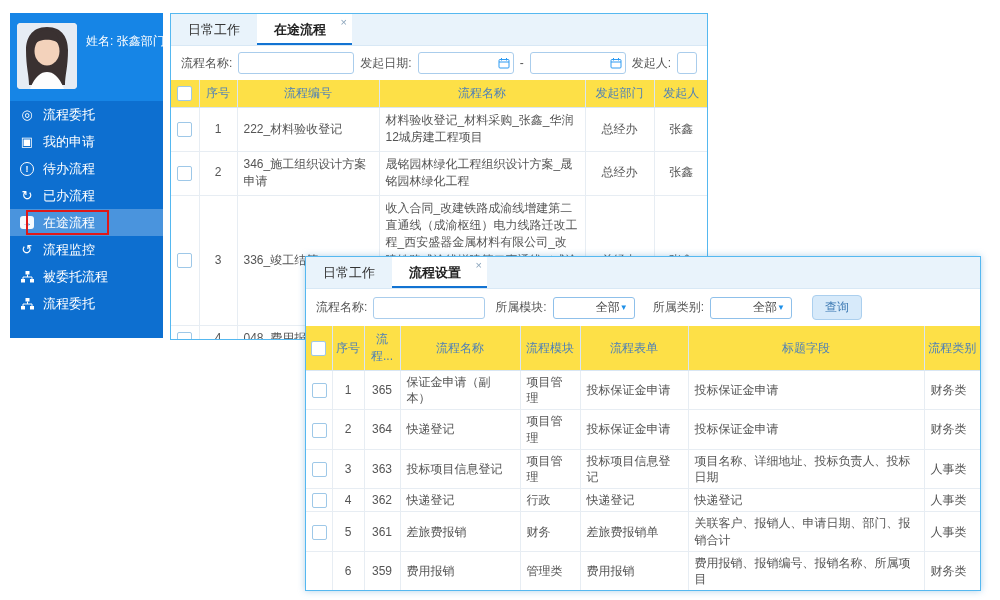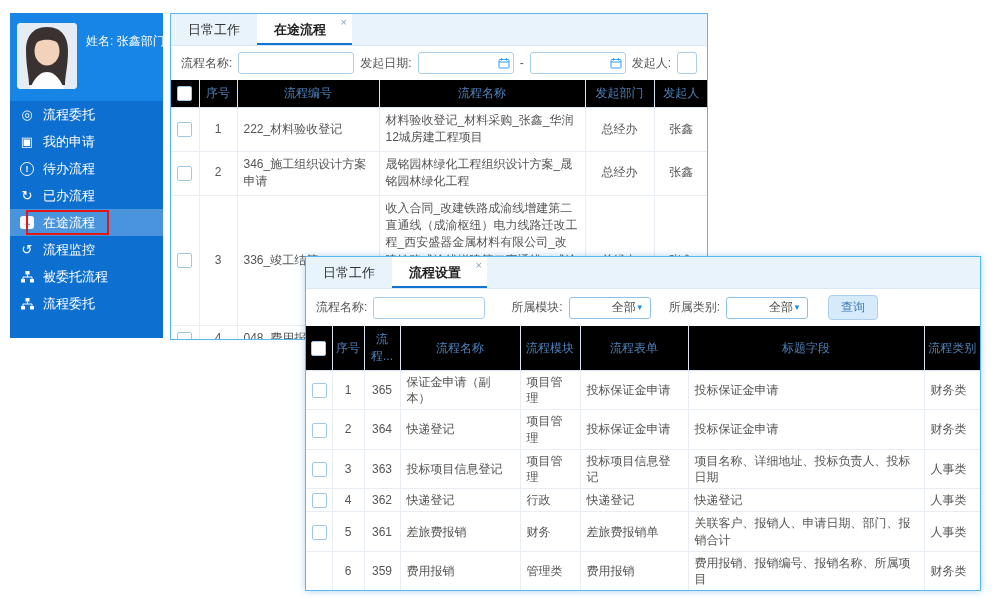--- a/index.html
+++ b/index.html
@@ -46,21 +46,21 @@
 
   .toolbar{display:flex;gap:10px;padding:5px 10px 6px 10px;border-bottom:1px solid #e3edf6;}
   .btn{background:#d7eafa;border:1px solid #abcfee;color:#3c79b3;border-radius:4px;
        padding:3px 12px;font-size:12px;cursor:pointer;white-space:nowrap;}
   .select{display:flex;justify-content:flex-end;align-items:center;width:82px;height:22px;
           border:1px solid #8fc0ea;border-radius:3px;padding:0 6px;background:#fff;color:#444;
           box-sizing:border-box;cursor:pointer;}
   .caret{color:#1e90e8;font-size:8px;}
 
   table{border-collapse:collapse;width:100%;table-layout:fixed;font-size:12px;color:#555;}
-  th{background:#000000;color:#4e80b8;font-weight:normal;padding:5px 3px;
+  th{background:#fde047;color:#4e80b8;font-weight:normal;padding:5px 3px;
      border:1px solid #d9e6f3;text-align:center;}
   td{padding:4px 6px;border:1px solid #e7edf3;vertical-align:middle;word-break:break-all;line-height:1.45;}
   .t2 td{padding:3px 6px;line-height:1.35;}
   td.c{text-align:center;}
   .cb{display:inline-block;width:13px;height:13px;border:1px solid #9ec8e8;border-radius:2px;
       background:#fff;vertical-align:middle;cursor:pointer;}
   tr:first-child th{border-top:none;}
   table tr th:first-child, table tr td:first-child{border-left:none;}
   table tr th:last-child, table tr td:last-child{border-right:none;}
 </style>
@@ -236,21 +236,21 @@
       <div class="tab active">
         <span>流程设置</span>
         <span class="close">×</span>
       </div>
     </div>
 
 
     <div class="filterrow">
       <label>流程名称:</label>
       <input class="txt" style="width: 112px;" type="text">
-      <label style="margin-left:20px">所属模块:</label>
+      <label style="margin-left:4px">所属模块:</label>
       <span class="select">
         <span>全部</span>
         <span class="caret">▼</span>
       </span>
       <label style="margin-left:12px">所属类别:</label>
       <span class="select">
         <span>全部</span>
         <span class="caret">▼</span>
       </span>
       <button class="btn" style="margin-left:14px">查询</button>

